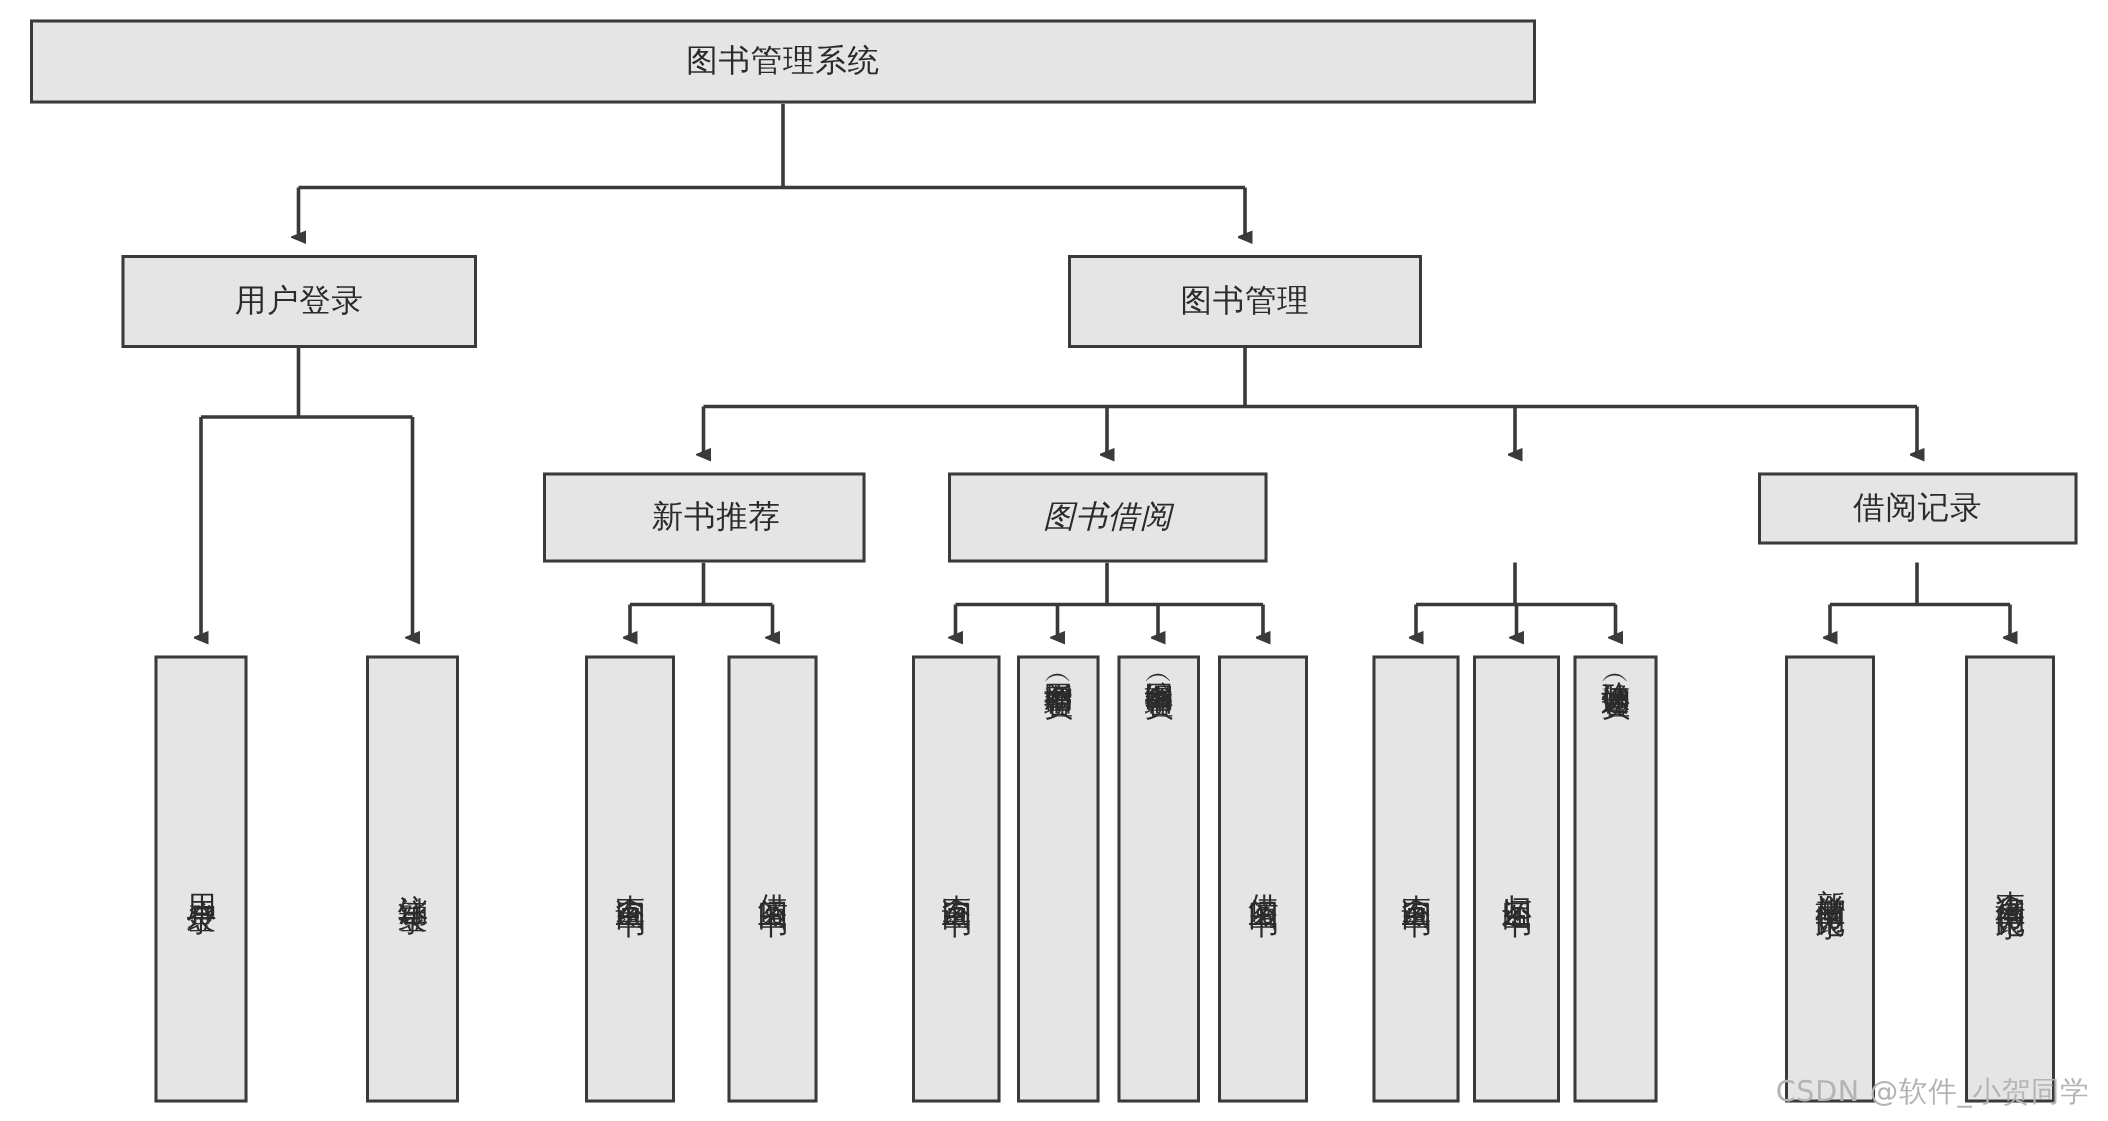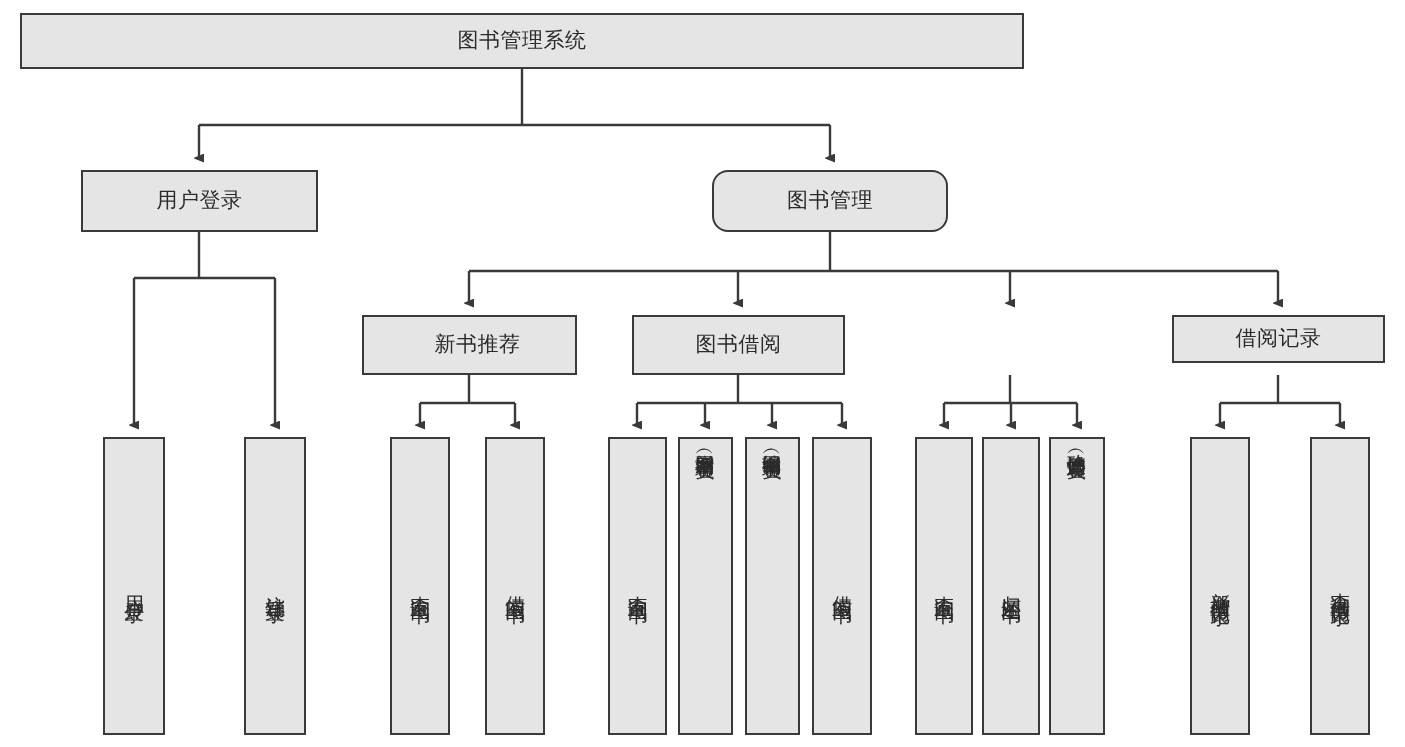--- a/index.html
+++ b/index.html
@@ -128,29 +128,29 @@
   </svg>
 
   <div class="node-box" style="left:20px; top:13px; width:1004px; height:56px;">
     <span class="node-label">图书管理系统</span>
   </div>
 
   <div class="node-box" style="left:81px; top:170px; width:237px; height:62px;">
     <span class="node-label">用户登录</span>
   </div>
 
-  <div class="node-box" style="left:712px; top:170px; width:236px; height:62px;border-radius:16px;">
+  <div class="node-box" style="left:712px; top:170px; width:236px; height:62px;">
     <span class="node-label">图书管理</span>
   </div>
 
   <div class="node-box" style="left:362px; top:315px; width:215px; height:60px;padding-left:16px;">
     <span class="node-label">新书推荐</span>
   </div>
 
-  <div class="node-box" style="left:632px; top:315px; width:213px; height:60px;">
+  <div class="node-box" style="left:632px; top:315px; width:213px; height:60px;font-style:italic;">
     <span class="node-label">图书借阅</span>
   </div>
 
 
   <div class="node-box" style="left:1172px; top:315px; width:213px; height:48px;">
     <span class="node-label">借阅记录</span>
   </div>
 
   <div class="node-box vertical" style="left:103px; top:437px; width:62px; height:298px;">
     <span class="node-label">用户登录</span>
@@ -197,14 +197,15 @@
   </div>
 
   <div class="node-box vertical" style="left:1190px; top:437px; width:60px; height:298px;">
     <span class="node-label">新增借阅记录</span>
   </div>
 
   <div class="node-box vertical" style="left:1310px; top:437px; width:60px; height:298px;">
     <span class="node-label">查询借阅记录</span>
   </div>
 
+  <div class="watermark">CSDN @软件_小贺同学</div>
 
 </div>
 
 </body></html>

